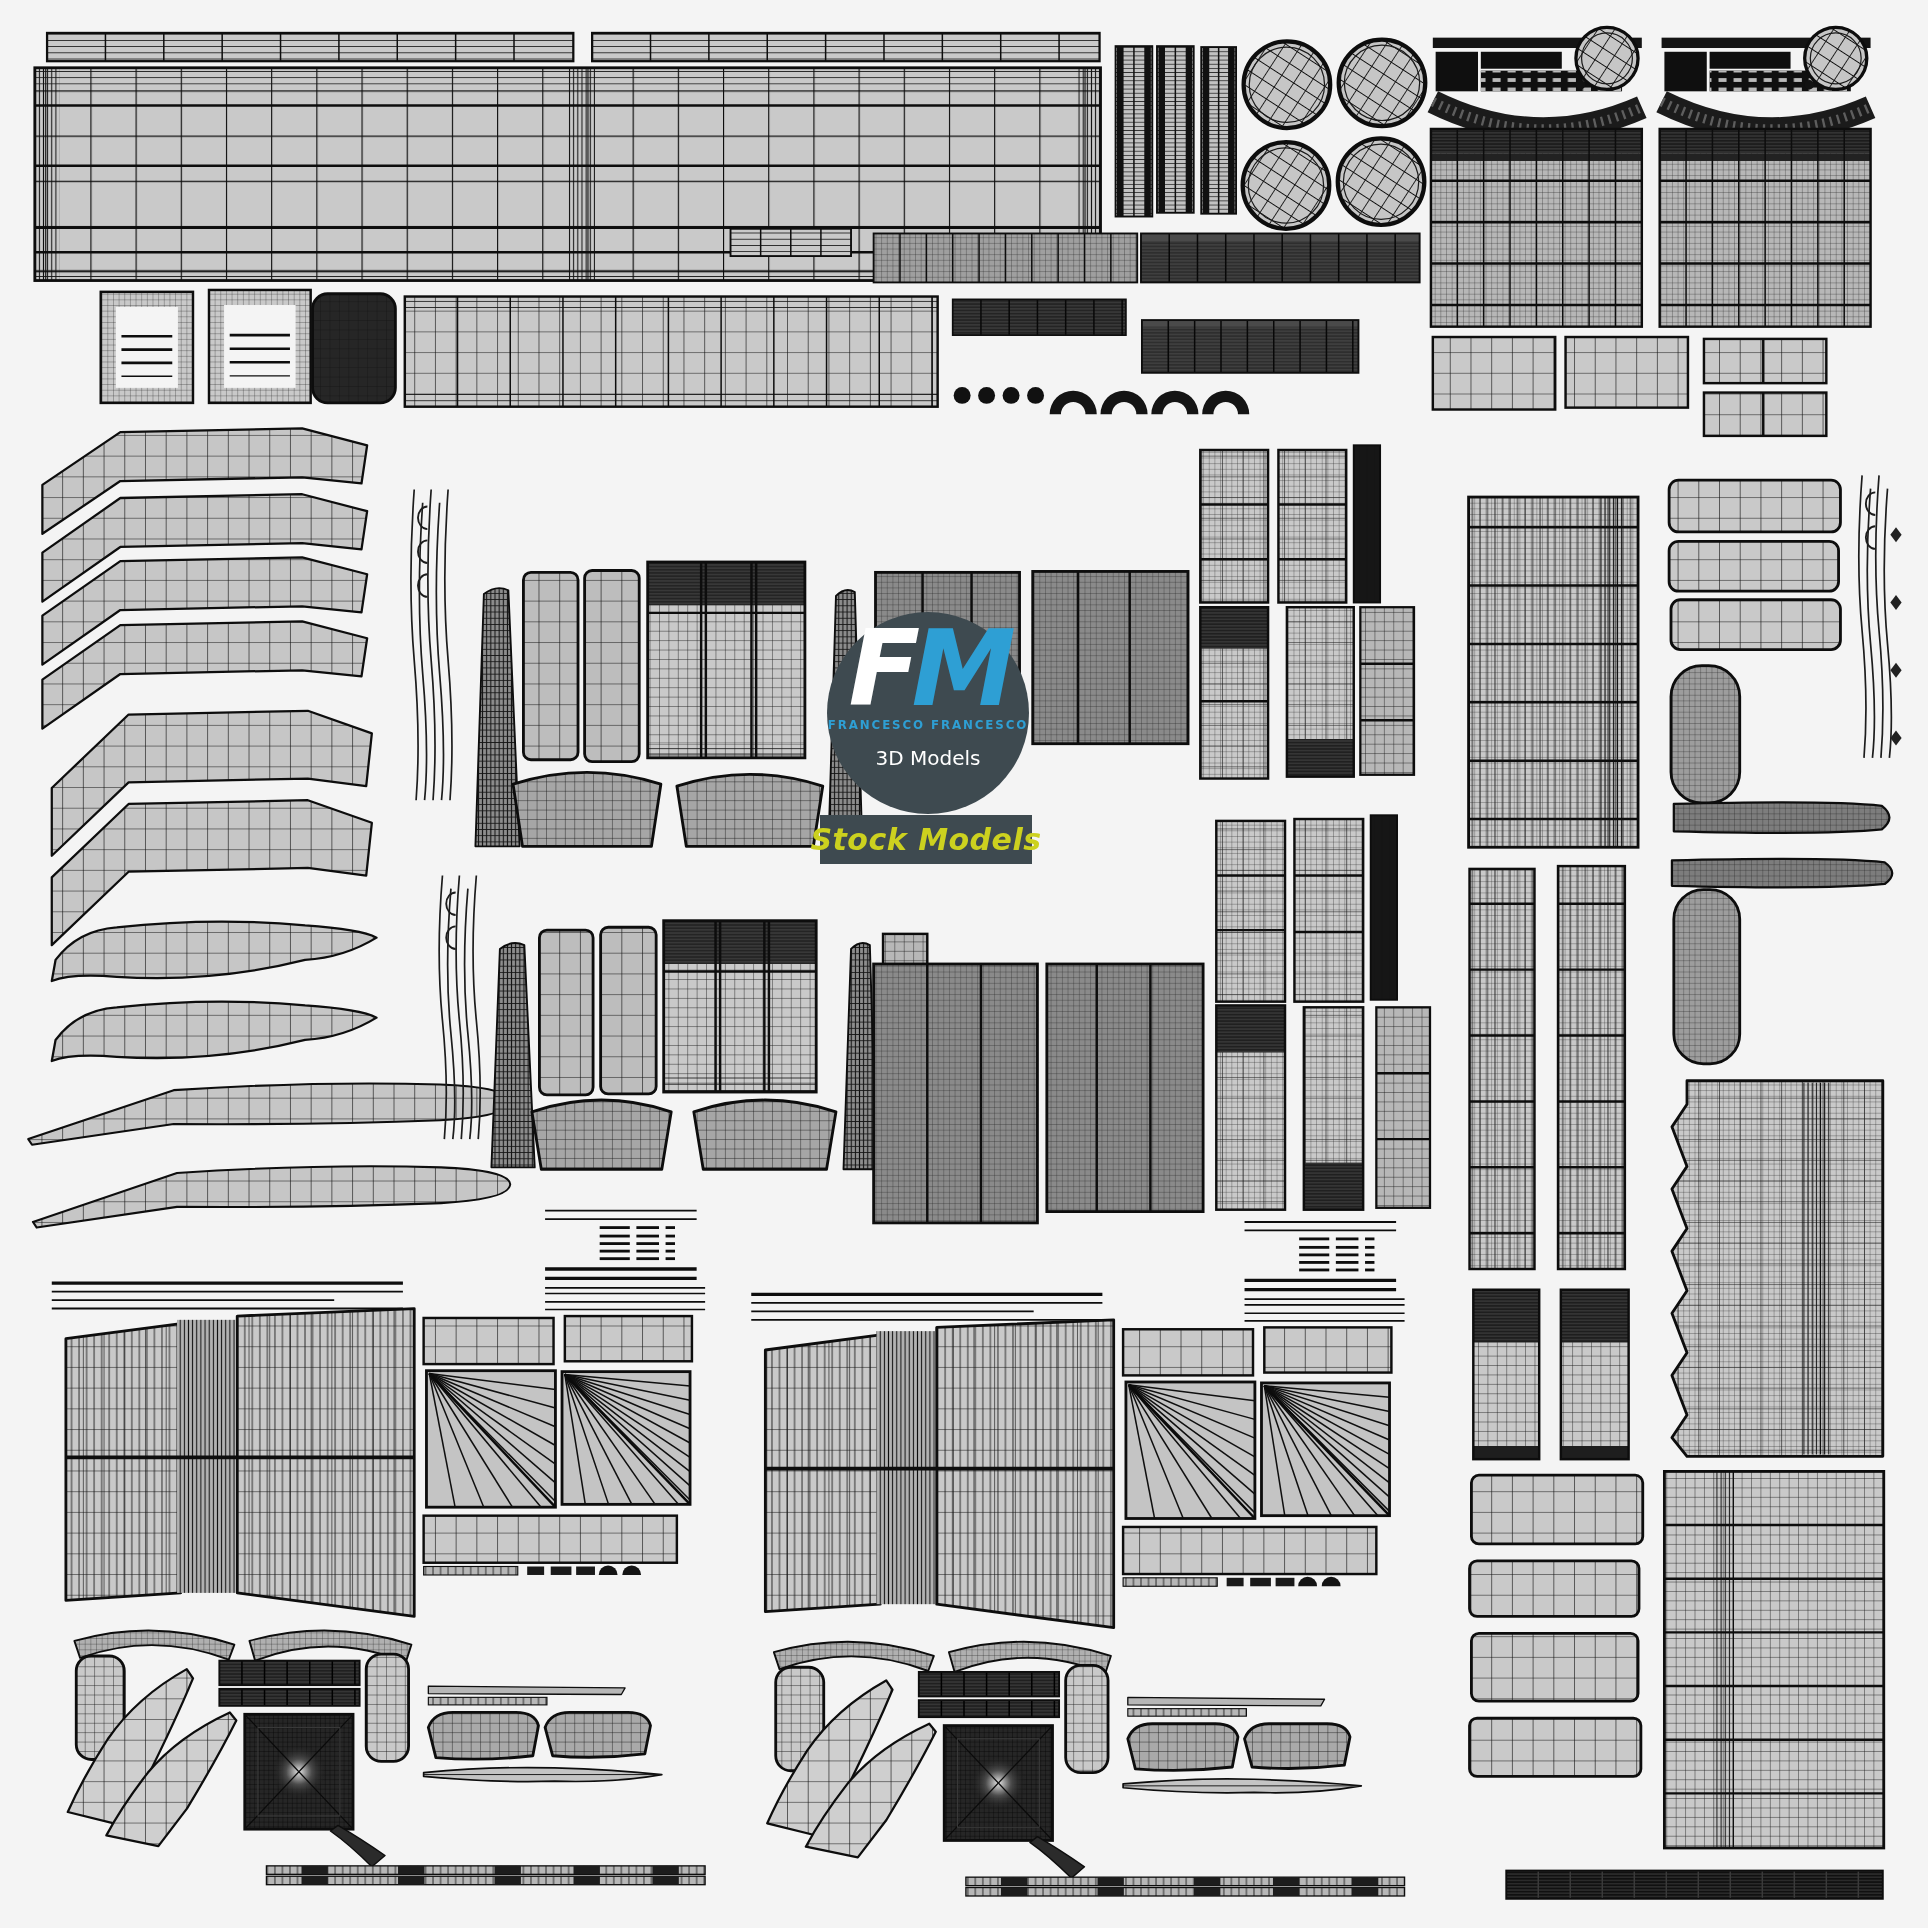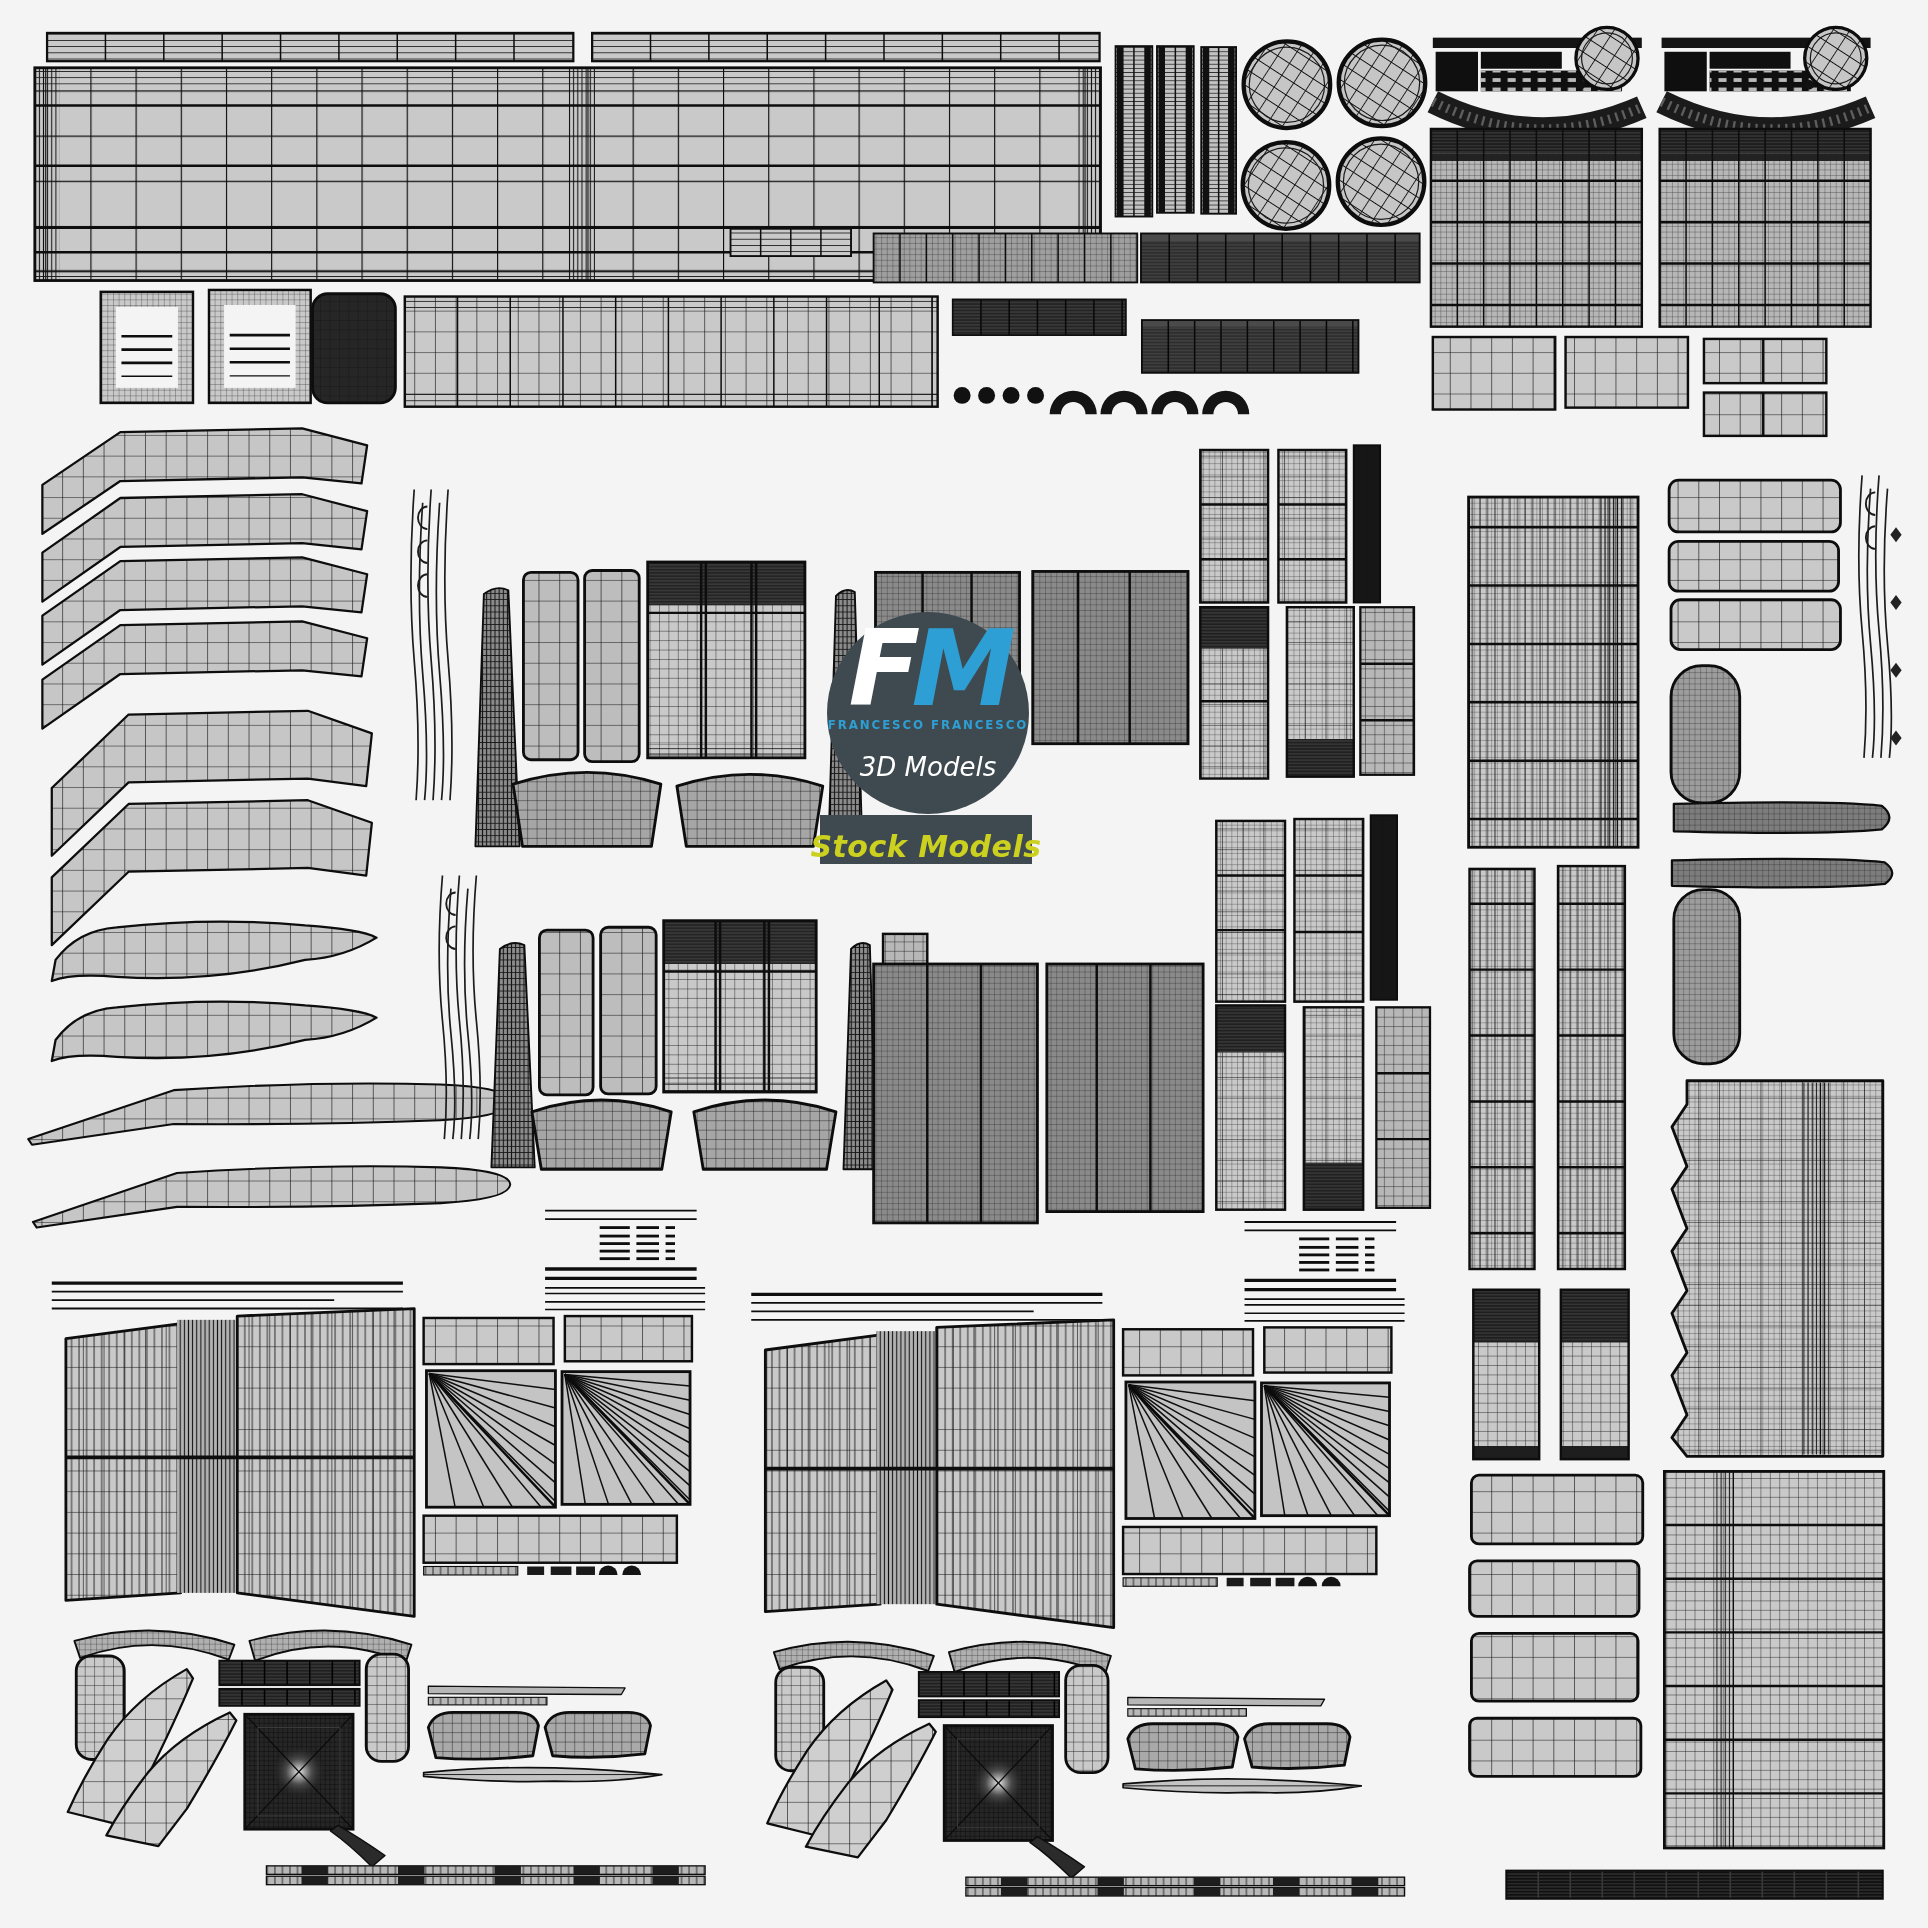--- a/index.html
+++ b/index.html
@@ -5,22 +5,22 @@
   html,body{margin:0;padding:0;}
   body{font-family:"DejaVu Sans", sans-serif;}
   #stage{position:relative;width:1928px;height:1928px;overflow:hidden;}
   #atlas{position:absolute;left:0;top:0;}
   
   .wm-circle{position:absolute;left:827px;top:612px;width:202px;height:202px;border-radius:50%;
     display:flex;flex-direction:column;align-items:center;justify-content:flex-start;padding-top:9.4px;
     box-sizing:border-box;z-index:5;}
   .wm-initials{display:flex;font-style:italic;font-weight:bold;font-size:105px;line-height:.92;letter-spacing:-8.5px;}
   .wm-sub{font-size:11.8px;font-weight:bold;letter-spacing:1.9px;margin-top:0;white-space:nowrap;}
-  .wm-tag{font-size:26px;font-style:italic;margin-top:20px;white-space:nowrap;}
-  .wm-badge{position:absolute;left:820px;top:815px;width:212px;height:49px;display:flex;align-items:flex-end;
+  .wm-tag{font-size:20px;margin-top:14px;white-space:nowrap;}
+  .wm-badge{position:absolute;left:820px;top:815px;width:212px;height:49px;display:flex;align-items:center;
     justify-content:center;z-index:5;}
   .wm-badge span{font-size:30px;font-weight:bold;font-style:italic;letter-spacing:0.5px;white-space:nowrap;}
 </style>
 </head>
 <body>
 
 <div id="stage">
   <svg id="atlas" width="1928" height="1928" viewBox="0 0 2048 2048">
 <defs>
  <pattern id="g6" width="6" height="6" patternUnits="userSpaceOnUse">

